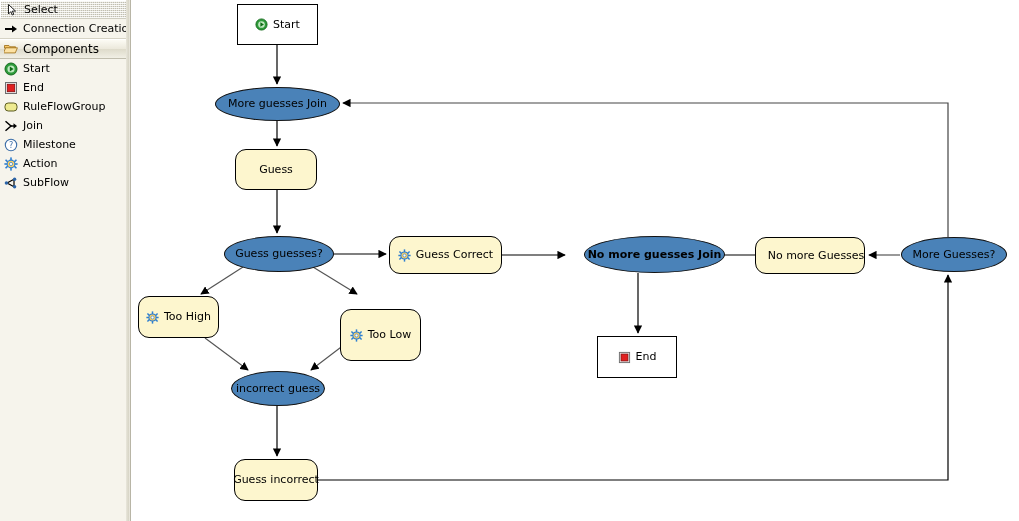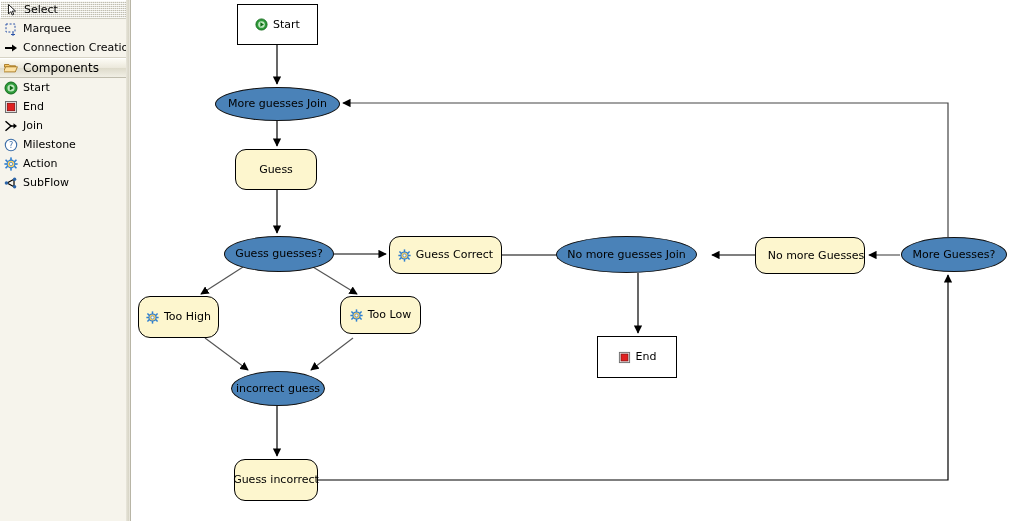--- a/index.html
+++ b/index.html
@@ -144,29 +144,20 @@
 
     <div class="pal-entry selected">
       <span class="pal-ico">
         <svg width="14" height="14" viewBox="0 0 14 14">
           <path d="M3.5 1.5 L3.5 11 L5.8 8.6 L7.3 12 L8.8 11.3 L7.3 8.1 L10.5 8.1 Z" fill="#ffffff" stroke="#202020" stroke-width="1" stroke-linejoin="round"></path>
         </svg>
       </span>
       <span class="pal-label">Select</span>
     </div>
 
-    <div class="pal-entry">
-      <span class="pal-ico">
-        <svg width="14" height="14" viewBox="0 0 14 14">
-          <rect x="2" y="2" width="9" height="8" fill="none" stroke="#2b53a8" stroke-width="1" stroke-dasharray="2,1.6"></rect>
-          <path d="M9 10.5 v4 M7 12.5 h4" stroke="#2b53a8" stroke-width="1"></path>
-        </svg>
-      </span>
-      <span class="pal-label">Marquee</span>
-    </div>
 
     <div class="pal-entry">
       <span class="pal-ico">
         <svg width="14" height="14" viewBox="0 0 14 14">
           <path d="M1 7 h8" stroke="#000000" stroke-width="2"></path>
           <path d="M8 3.6 L13 7 L8 10.4 Z" fill="#000000"></path>
         </svg>
       </span>
       <span class="pal-label">Connection Creation</span>
     </div>
@@ -203,20 +194,28 @@
     <div class="pal-entry">
       <span class="pal-ico">
         <svg width="14" height="14" viewBox="0 0 14 14">
           <rect x="1.5" y="1.5" width="11" height="11" fill="#e8e8e8" stroke="#6e6e6e" stroke-width="1"></rect>
           <rect x="3.3" y="3.3" width="7.4" height="7.4" fill="#e02020" stroke="#8a0b0b" stroke-width="0.8"></rect>
         </svg>
       </span>
       <span class="pal-label">End</span>
     </div>
 
+    <div class="pal-entry">
+      <span class="pal-ico">
+        <svg width="14" height="14" viewBox="0 0 14 14">
+          <rect x="1" y="3" width="12" height="8" rx="3.2" ry="3.2" fill="#eeea8f" stroke="#5a5a20" stroke-width="1"></rect>
+        </svg>
+      </span>
+      <span class="pal-label">RuleFlowGroup</span>
+    </div>
 
 
     <div class="pal-entry">
       <span class="pal-ico">
         <svg width="14" height="14" viewBox="0 0 14 14">
           <path d="M1.5 2.3 L7 7 L1.5 11.7" stroke="#000000" stroke-width="1.5" fill="none"></path>
           <path d="M6 7 h5" stroke="#000000" stroke-width="1.5"></path>
           <path d="M9.5 4.3 L13 7 L9.5 9.7 Z" fill="#000000"></path>
         </svg>
       </span>
@@ -328,42 +327,42 @@
     </div>
 
     <div class="node n-ell" style="left:84px;top:87px;width:125px;height:34px;">
       <span class="nlabel">More guesses Join</span>
     </div>
 
     <div class="node n-ell" style="left:93px;top:236px;width:110px;height:36px;">
       <span class="nlabel">Guess  guesses?</span>
     </div>
 
-    <div class="node n-round" style="left:7px;top:296px;width:81px;height:42px;border-radius:12px;">
+    <div class="node n-round" style="left:7px;top:296px;width:81px;height:42px;">
       <span class="nico">
         <svg width="13" height="13" viewBox="0 0 14 14">
           <g fill="#2f7fd0">
             <rect x="6.2" y="0.4" width="1.6" height="3"></rect>
               <rect x="6.2" y="10.6" width="1.6" height="3"></rect>
             <rect x="0.4" y="6.2" width="3" height="1.6"></rect>
               <rect x="10.6" y="6.2" width="3" height="1.6"></rect>
             <rect x="1.8" y="2.3" width="1.6" height="3" transform="rotate(-45 2.6 3.8)"></rect>
             <rect x="10.6" y="2.3" width="1.6" height="3" transform="rotate(45 11.4 3.8)"></rect>
             <rect x="1.8" y="8.7" width="1.6" height="3" transform="rotate(45 2.6 10.2)"></rect>
             <rect x="10.6" y="8.7" width="1.6" height="3" transform="rotate(-45 11.4 10.2)"></rect>
           </g>
           <circle cx="7" cy="7" r="4.4" fill="#2f7fd0"></circle>
           <circle cx="7" cy="7" r="3.3" fill="#fbcf62"></circle>
           <circle cx="7" cy="7" r="1.6" fill="#ffffff" stroke="#2f7fd0" stroke-width="0.7"></circle>
         </svg>
       </span>
       <span class="nlabel">Too High</span>
     </div>
 
-    <div class="node n-round" style="left:209px;top:296px;width:81px;height:38px;">
+    <div class="node n-round" style="left:209px;top:309px;width:81px;height:52px;">
       <span class="nico">
         <svg width="13" height="13" viewBox="0 0 14 14">
           <g fill="#2f7fd0">
             <rect x="6.2" y="0.4" width="1.6" height="3"></rect>
               <rect x="6.2" y="10.6" width="1.6" height="3"></rect>
             <rect x="0.4" y="6.2" width="3" height="1.6"></rect>
               <rect x="10.6" y="6.2" width="3" height="1.6"></rect>
             <rect x="1.8" y="2.3" width="1.6" height="3" transform="rotate(-45 2.6 3.8)"></rect>
             <rect x="10.6" y="2.3" width="1.6" height="3" transform="rotate(45 11.4 3.8)"></rect>
             <rect x="1.8" y="8.7" width="1.6" height="3" transform="rotate(45 2.6 10.2)"></rect>
@@ -399,21 +398,21 @@
             <rect x="10.6" y="8.7" width="1.6" height="3" transform="rotate(-45 11.4 10.2)"></rect>
           </g>
           <circle cx="7" cy="7" r="4.4" fill="#2f7fd0"></circle>
           <circle cx="7" cy="7" r="3.3" fill="#fbcf62"></circle>
           <circle cx="7" cy="7" r="1.6" fill="#ffffff" stroke="#2f7fd0" stroke-width="0.7"></circle>
         </svg>
       </span>
       <span class="nlabel">Guess Correct</span>
     </div>
 
-    <div class="node n-ell" style="left:425px;top:236px;width:141px;height:37px;">
+    <div class="node n-ell" style="left:453px;top:236px;width:141px;height:37px;font-weight:bold;">
       <span class="nlabel">No more guesses Join</span>
     </div>
 
     <div class="node n-rect" style="left:466px;top:336px;width:80px;height:42px;">
       <span class="nico">
         <svg width="13" height="13" viewBox="0 0 14 14">
           <rect x="1.5" y="1.5" width="11" height="11" fill="#e8e8e8" stroke="#6e6e6e" stroke-width="1"></rect>
           <rect x="3.3" y="3.3" width="7.4" height="7.4" fill="#e02020" stroke="#8a0b0b" stroke-width="0.8"></rect>
         </svg>
       </span>

